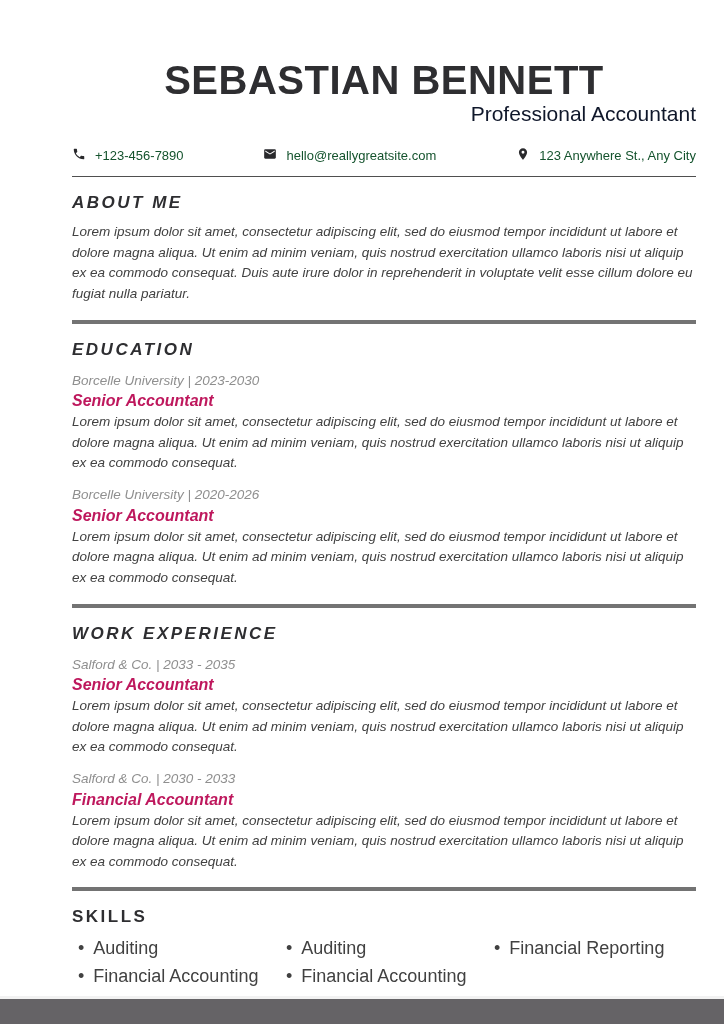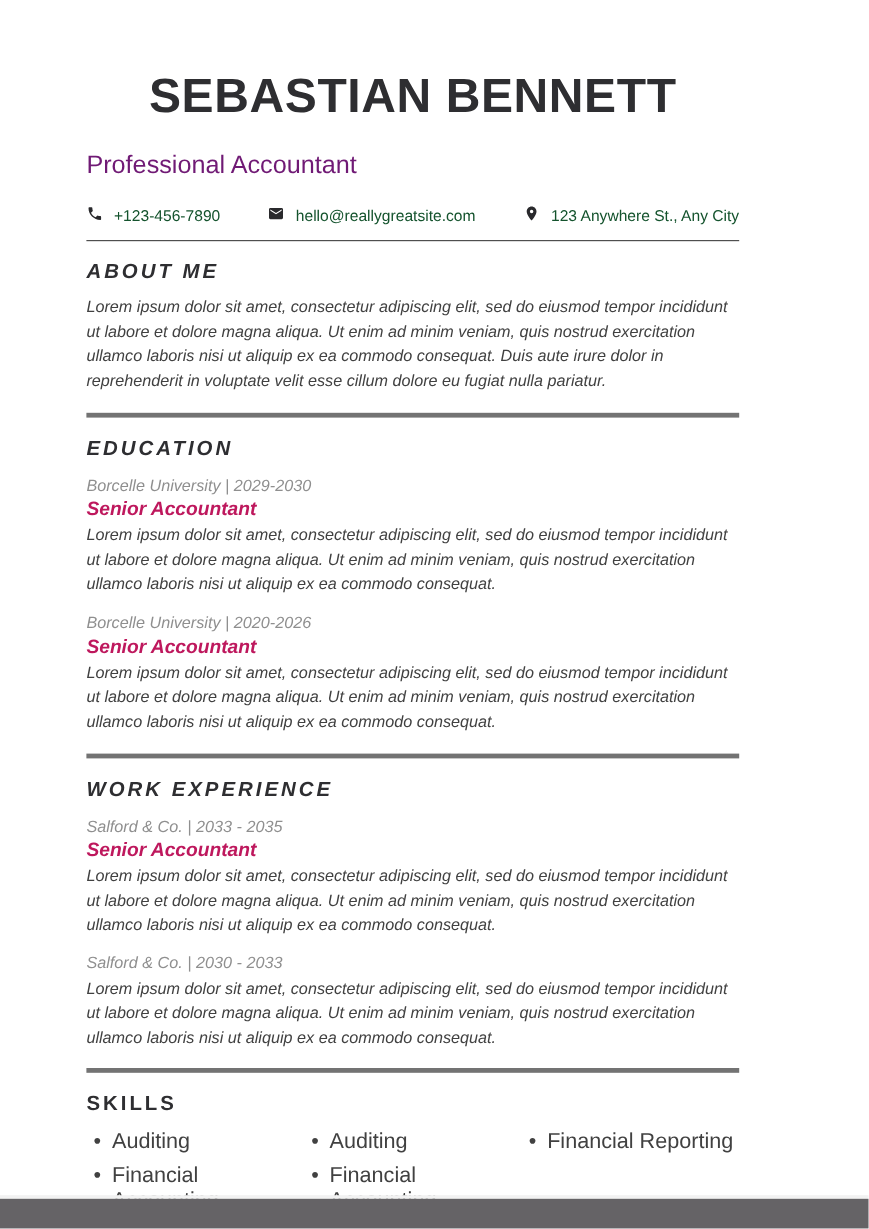--- a/index.html
+++ b/index.html
@@ -8,38 +8,38 @@
 
   .page {
     position: relative;
     width: 724px;
     height: 1024px;
     background: #ffffff;
     overflow: hidden;
   }
 
   .content {
-    padding: 60px 108px 0 72px;
+    padding: 60px 28px 0 72px;
   }
 
   
   .name {
     text-align: center;
     font-size: 40px;
     font-weight: bold;
     letter-spacing: 0.5px;
     color: #2e2e31;
     line-height: 1.0;
   }
   .job-title {
-    text-align: left;
+    text-align: right;
     font-size: 21px;
     font-weight: normal;
-    color: #701a75;
-    margin-top: 26px;
+    color: #0f172a;
+    margin-top: 2px;
   }
 
   .contact-row {
     display: flex;
     justify-content: space-between;
     align-items: center;
     margin-top: 21px;
     padding-bottom: 12px;
     border-bottom: 1px solid #4f4f4f;
   }
@@ -173,21 +173,21 @@
 
     <div class="section ruled">
       <div class="section-heading">ABOUT ME</div>
       <div class="body-text">Lorem ipsum dolor sit amet, consectetur adipiscing elit, sed do eiusmod tempor incididunt ut labore et dolore magna aliqua. Ut enim ad minim veniam, quis nostrud exercitation ullamco laboris nisi ut aliquip ex ea commodo consequat. Duis aute irure dolor in reprehenderit in voluptate velit esse cillum dolore eu fugiat nulla pariatur.</div>
     </div>
 
     <div class="section ruled">
       <div class="section-heading">EDUCATION</div>
 
       <div class="entry">
-        <div class="entry-meta">Borcelle University | 2029-2030</div>
+        <div class="entry-meta">Borcelle University | 2023-2030</div>
         <div class="entry-title">Senior Accountant</div>
         <div class="entry-desc">Lorem ipsum dolor sit amet, consectetur adipiscing elit, sed do eiusmod tempor incididunt ut labore et dolore magna aliqua. Ut enim ad minim veniam, quis nostrud exercitation ullamco laboris nisi ut aliquip ex ea commodo consequat.</div>
       </div>
 
       <div class="entry">
         <div class="entry-meta">Borcelle University | 2020-2026</div>
         <div class="entry-title">Senior Accountant</div>
         <div class="entry-desc">Lorem ipsum dolor sit amet, consectetur adipiscing elit, sed do eiusmod tempor incididunt ut labore et dolore magna aliqua. Ut enim ad minim veniam, quis nostrud exercitation ullamco laboris nisi ut aliquip ex ea commodo consequat.</div>
       </div>
     </div>
@@ -196,20 +196,21 @@
       <div class="section-heading">WORK EXPERIENCE</div>
 
       <div class="entry">
         <div class="entry-meta">Salford &amp; Co. | 2033 - 2035</div>
         <div class="entry-title">Senior Accountant</div>
         <div class="entry-desc">Lorem ipsum dolor sit amet, consectetur adipiscing elit, sed do eiusmod tempor incididunt ut labore et dolore magna aliqua. Ut enim ad minim veniam, quis nostrud exercitation ullamco laboris nisi ut aliquip ex ea commodo consequat.</div>
       </div>
 
       <div class="entry">
         <div class="entry-meta">Salford &amp; Co. | 2030 - 2033</div>
+        <div class="entry-title">Financial Accountant</div>
         <div class="entry-desc">Lorem ipsum dolor sit amet, consectetur adipiscing elit, sed do eiusmod tempor incididunt ut labore et dolore magna aliqua. Ut enim ad minim veniam, quis nostrud exercitation ullamco laboris nisi ut aliquip ex ea commodo consequat.</div>
       </div>
     </div>
 
     <div class="section">
       <div class="section-heading">SKILLS</div>
       <div class="skills-grid">
         <div class="skill-item">Auditing</div>
         <div class="skill-item">Financial Accounting</div>
         <div class="skill-item">Auditing</div>

